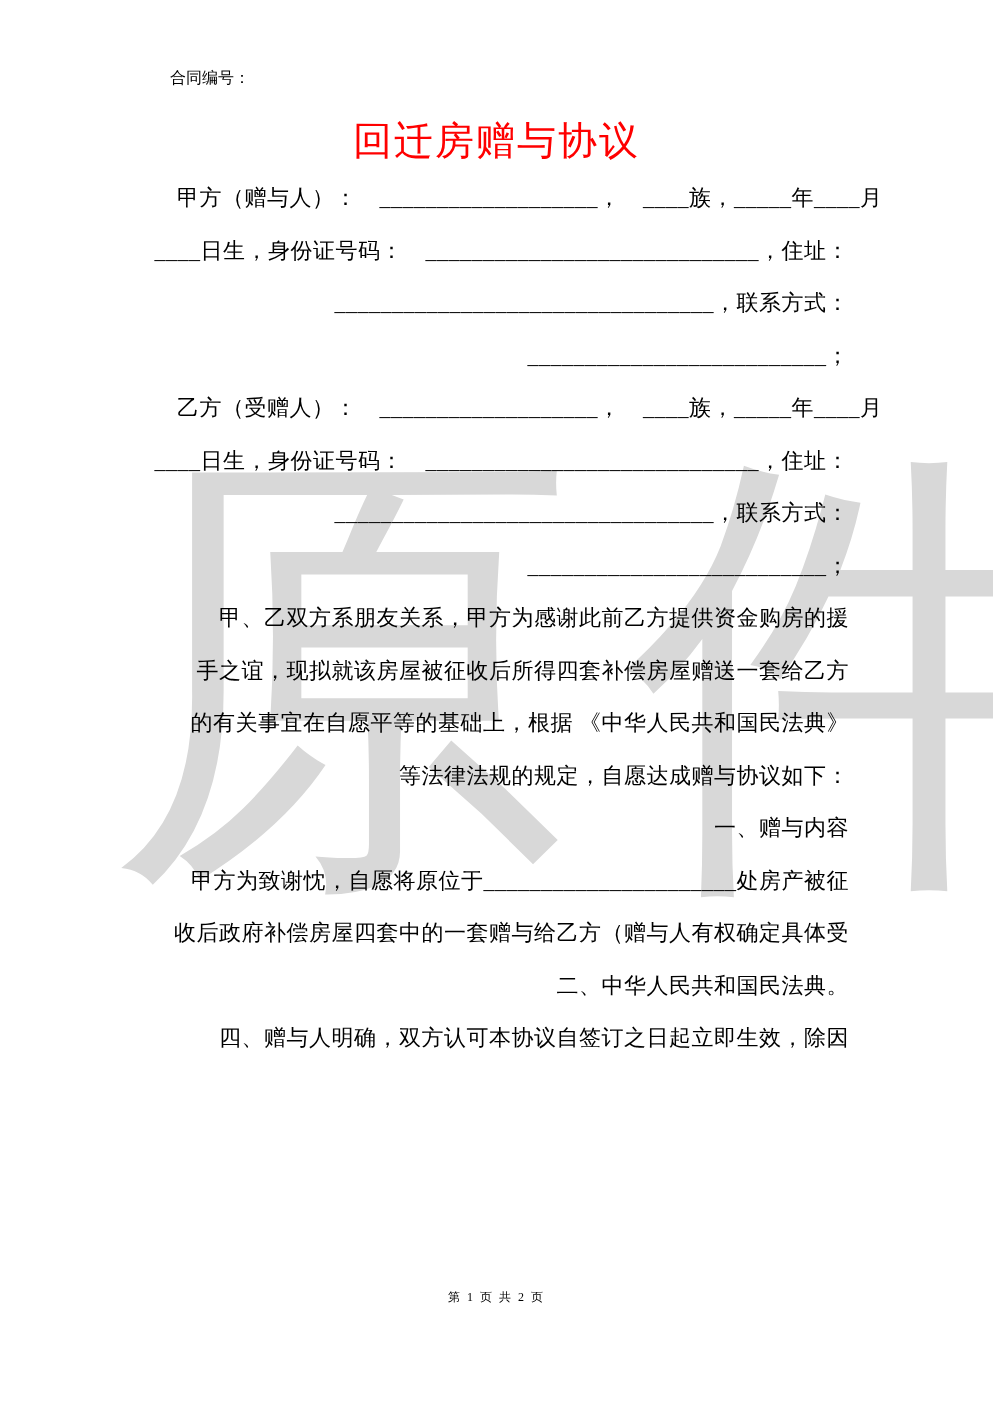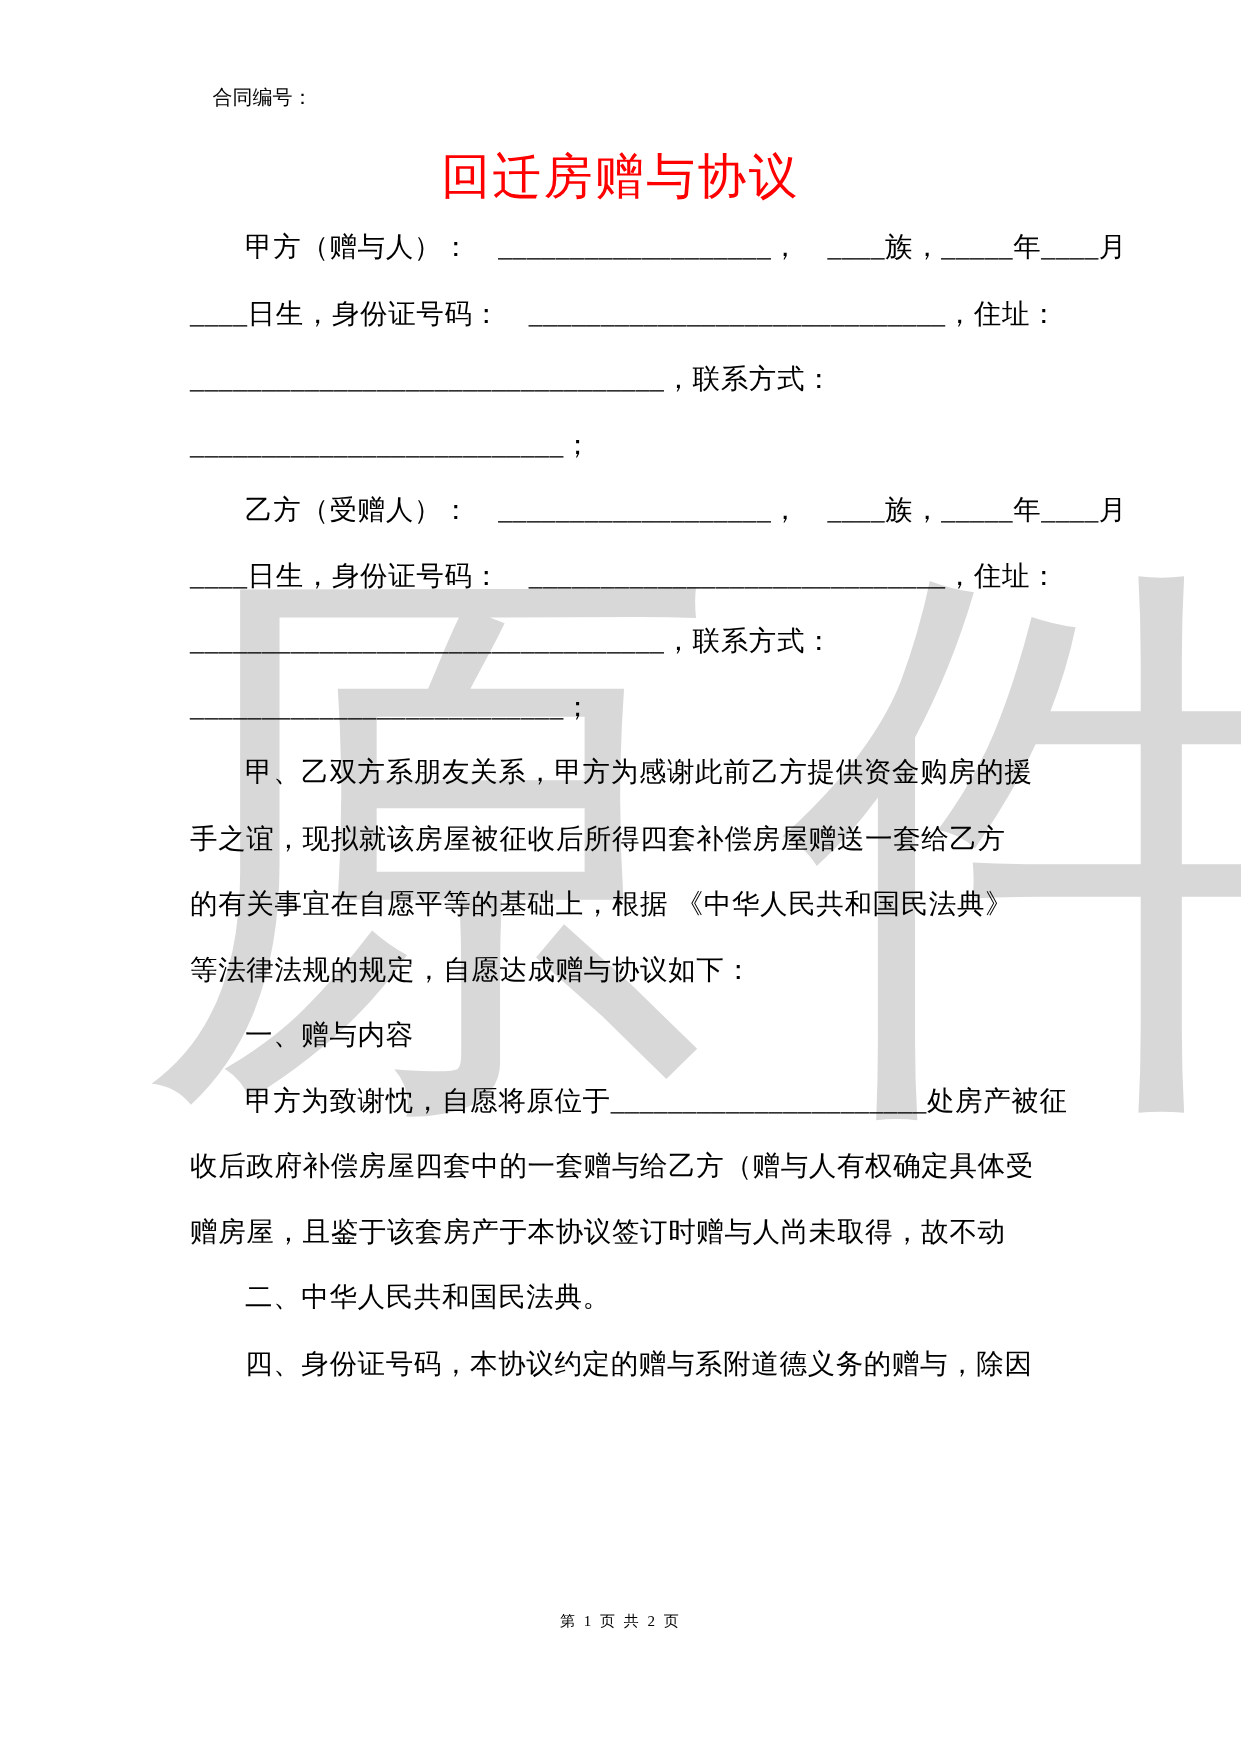--- a/index.html
+++ b/index.html
@@ -43,25 +43,26 @@
     width: 100%;
     z-index: 1;
     text-align: center;
     font-size: 39px;
     font-weight: normal;
     letter-spacing: 2px;
     font-family: "Liberation Sans", "DejaVu Sans", sans-serif;
   }
   .doc {
     position: absolute;
-    left: 152px;
+    left: 133px;
     top: 172px;
     width: 716px;
     z-index: 1;
     font-size: 22px;
+    text-align: right;
   }
   .line {
     height: 52.5px;
     line-height: 52.5px;
     white-space: nowrap;
     letter-spacing: 0.5px;
   }
   .line.indent { padding-left: 44px; }
   .footer {
     position: absolute;
@@ -97,20 +98,19 @@
     <div class="line">____日生，身份证号码：　_____________________________，住址：</div>
     <div class="line">_________________________________，联系方式：</div>
     <div class="line">__________________________；</div>
     <div class="line indent">甲、乙双方系朋友关系，甲方为感谢此前乙方提供资金购房的援</div>
     <div class="line">手之谊，现拟就该房屋被征收后所得四套补偿房屋赠送一套给乙方</div>
     <div class="line">的有关事宜在自愿平等的基础上，根据 《中华人民共和国民法典》</div>
     <div class="line">等法律法规的规定，自愿达成赠与协议如下：</div>
     <div class="line indent">一、赠与内容</div>
     <div class="line indent">甲方为致谢忱，自愿将原位于______________________处房产被征</div>
     <div class="line">收后政府补偿房屋四套中的一套赠与给乙方（赠与人有权确定具体受</div>
-    <div class="line">赠房屋，且鉴于该套房产于本协议签订时赠与人尚未取得，故不动</div>
     <div class="line indent">二、中华人民共和国民法典。</div>
-    <div class="line indent">四、身份证号码，本协议约定的赠与系附道德义务的赠与，除因</div>
+    <div class="line indent">四、赠与人明确，双方认可本协议自签订之日起立即生效，除因</div>
   </div>
 
   <div class="footer">第 1 页 共 2 页</div>
 
 </div>
 
 </body></html>

